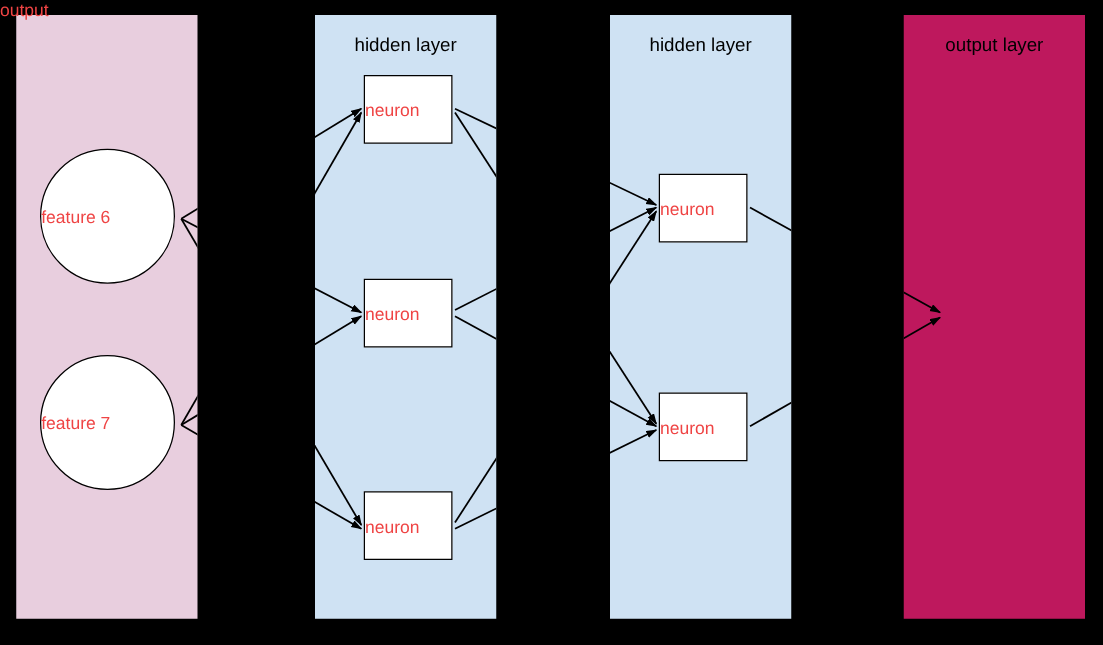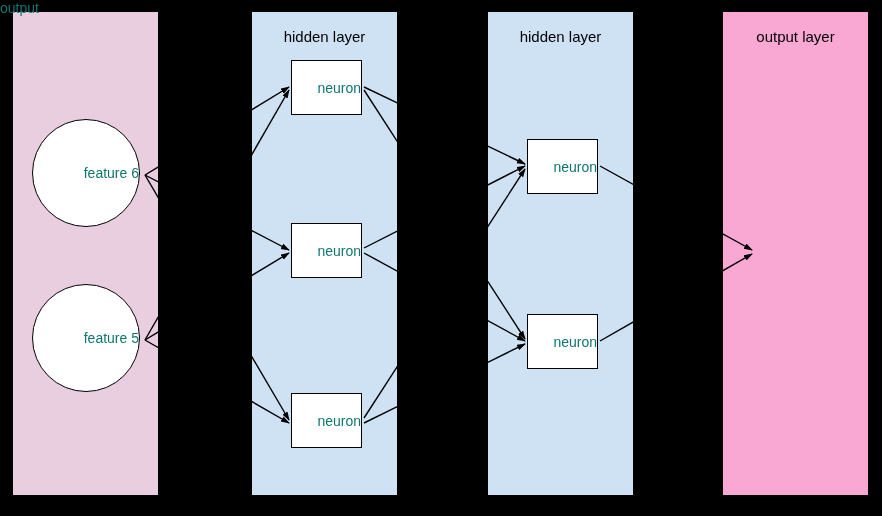--- a/index.html
+++ b/index.html
@@ -28,31 +28,30 @@
     position:absolute;
     left:0;top:0;
     width:882px;height:516px;
     overflow:visible;
     pointer-events:none;
   }
   .node{
     position:absolute;
     display:flex;
     align-items:center;
-    justify-content:flex-end;
+    justify-content:flex-start;
     font-size:14px;
     line-height:16px;
-    color:#0f766e;
+    color:#ef4444;
     background:#ffffff;
     box-sizing:border-box;
     white-space:nowrap;
   }
   .node.box{
     border:1.6px solid #000;
-    padding-left:32px;
   }
   .node.circle{
     border:1.6px solid #000;
     border-radius:50%;
   }
   .node.pentagon{
     border:none;
     background:transparent;
   }
   .pent-label{position:relative;z-index:2;}
@@ -126,21 +125,21 @@
         <line x1="364" y1="90" x2="525" y2="339" stroke="#000000" stroke-width="1.4" marker-end="url(#arrow-2)"></line>
         <line x1="364" y1="248" x2="525" y2="166" stroke="#000000" stroke-width="1.4" marker-end="url(#arrow-2)"></line>
         <line x1="364" y1="253" x2="525" y2="341" stroke="#000000" stroke-width="1.4" marker-end="url(#arrow-2)"></line>
         <line x1="364" y1="418" x2="525" y2="169" stroke="#000000" stroke-width="1.4" marker-end="url(#arrow-2)"></line>
         <line x1="364" y1="423" x2="525" y2="344" stroke="#000000" stroke-width="1.4" marker-end="url(#arrow-2)"></line>
         <line x1="600" y1="166" x2="752" y2="250" stroke="#000000" stroke-width="1.4" marker-end="url(#arrow-2)"></line>
         <line x1="600" y1="341" x2="752" y2="254" stroke="#000000" stroke-width="1.4" marker-end="url(#arrow-2)"></line>
       </svg>
     <div class="layer-title">hidden layer</div>
   </div>
-  <div class="layer-panel" id="panel-output" style="left: 723px; top: 12px; width: 145px; height: 483px; background: #f9a8d4;">
+  <div class="layer-panel" id="panel-output" style="left: 723px; top: 12px; width: 145px; height: 483px; background: #be185d;">
       <svg class="edges-svg" width="882" height="516" viewBox="0 0 882 516" style="left: -723px; top: -12px;">
         <defs>
           <marker id="arrow-3" markerWidth="9" markerHeight="9" refX="8" refY="3" orient="auto" markerUnits="userSpaceOnUse">
             <path d="M0,0 L9,3 L0,6 z" fill="#000000"></path>
           </marker>
         </defs>
         <line x1="145" y1="175" x2="289" y2="87" stroke="#000000" stroke-width="1.4" marker-end="url(#arrow-3)"></line>
         <line x1="145" y1="175" x2="289" y2="250" stroke="#000000" stroke-width="1.4" marker-end="url(#arrow-3)"></line>
         <line x1="145" y1="175" x2="289" y2="420" stroke="#000000" stroke-width="1.4" marker-end="url(#arrow-3)"></line>
         <line x1="145" y1="340" x2="289" y2="90" stroke="#000000" stroke-width="1.4" marker-end="url(#arrow-3)"></line>
@@ -155,21 +154,21 @@
         <line x1="600" y1="166" x2="752" y2="250" stroke="#000000" stroke-width="1.4" marker-end="url(#arrow-3)"></line>
         <line x1="600" y1="341" x2="752" y2="254" stroke="#000000" stroke-width="1.4" marker-end="url(#arrow-3)"></line>
       </svg>
     <div class="layer-title">output layer</div>
   </div>
 
   <div class="node circle" id="node-feature-1" style="left: 32px; top: 119px; width: 108px; height: 108px;">
     <span>feature 6</span>
   </div>
   <div class="node circle" id="node-feature-2" style="left: 32px; top: 284px; width: 108px; height: 108px;">
-    <span>feature 5</span>
+    <span>feature 7</span>
   </div>
 
   <div class="node box" id="node-h1-neuron-1" style="left: 291px; top: 60px; width: 71px; height: 55px;">
     <span>neuron</span>
   </div>
   <div class="node box" id="node-h1-neuron-2" style="left: 291px; top: 223px; width: 71px; height: 55px;">
     <span>neuron</span>
   </div>
   <div class="node box" id="node-h1-neuron-3" style="left: 291px; top: 393px; width: 71px; height: 55px;">
     <span>neuron</span>

